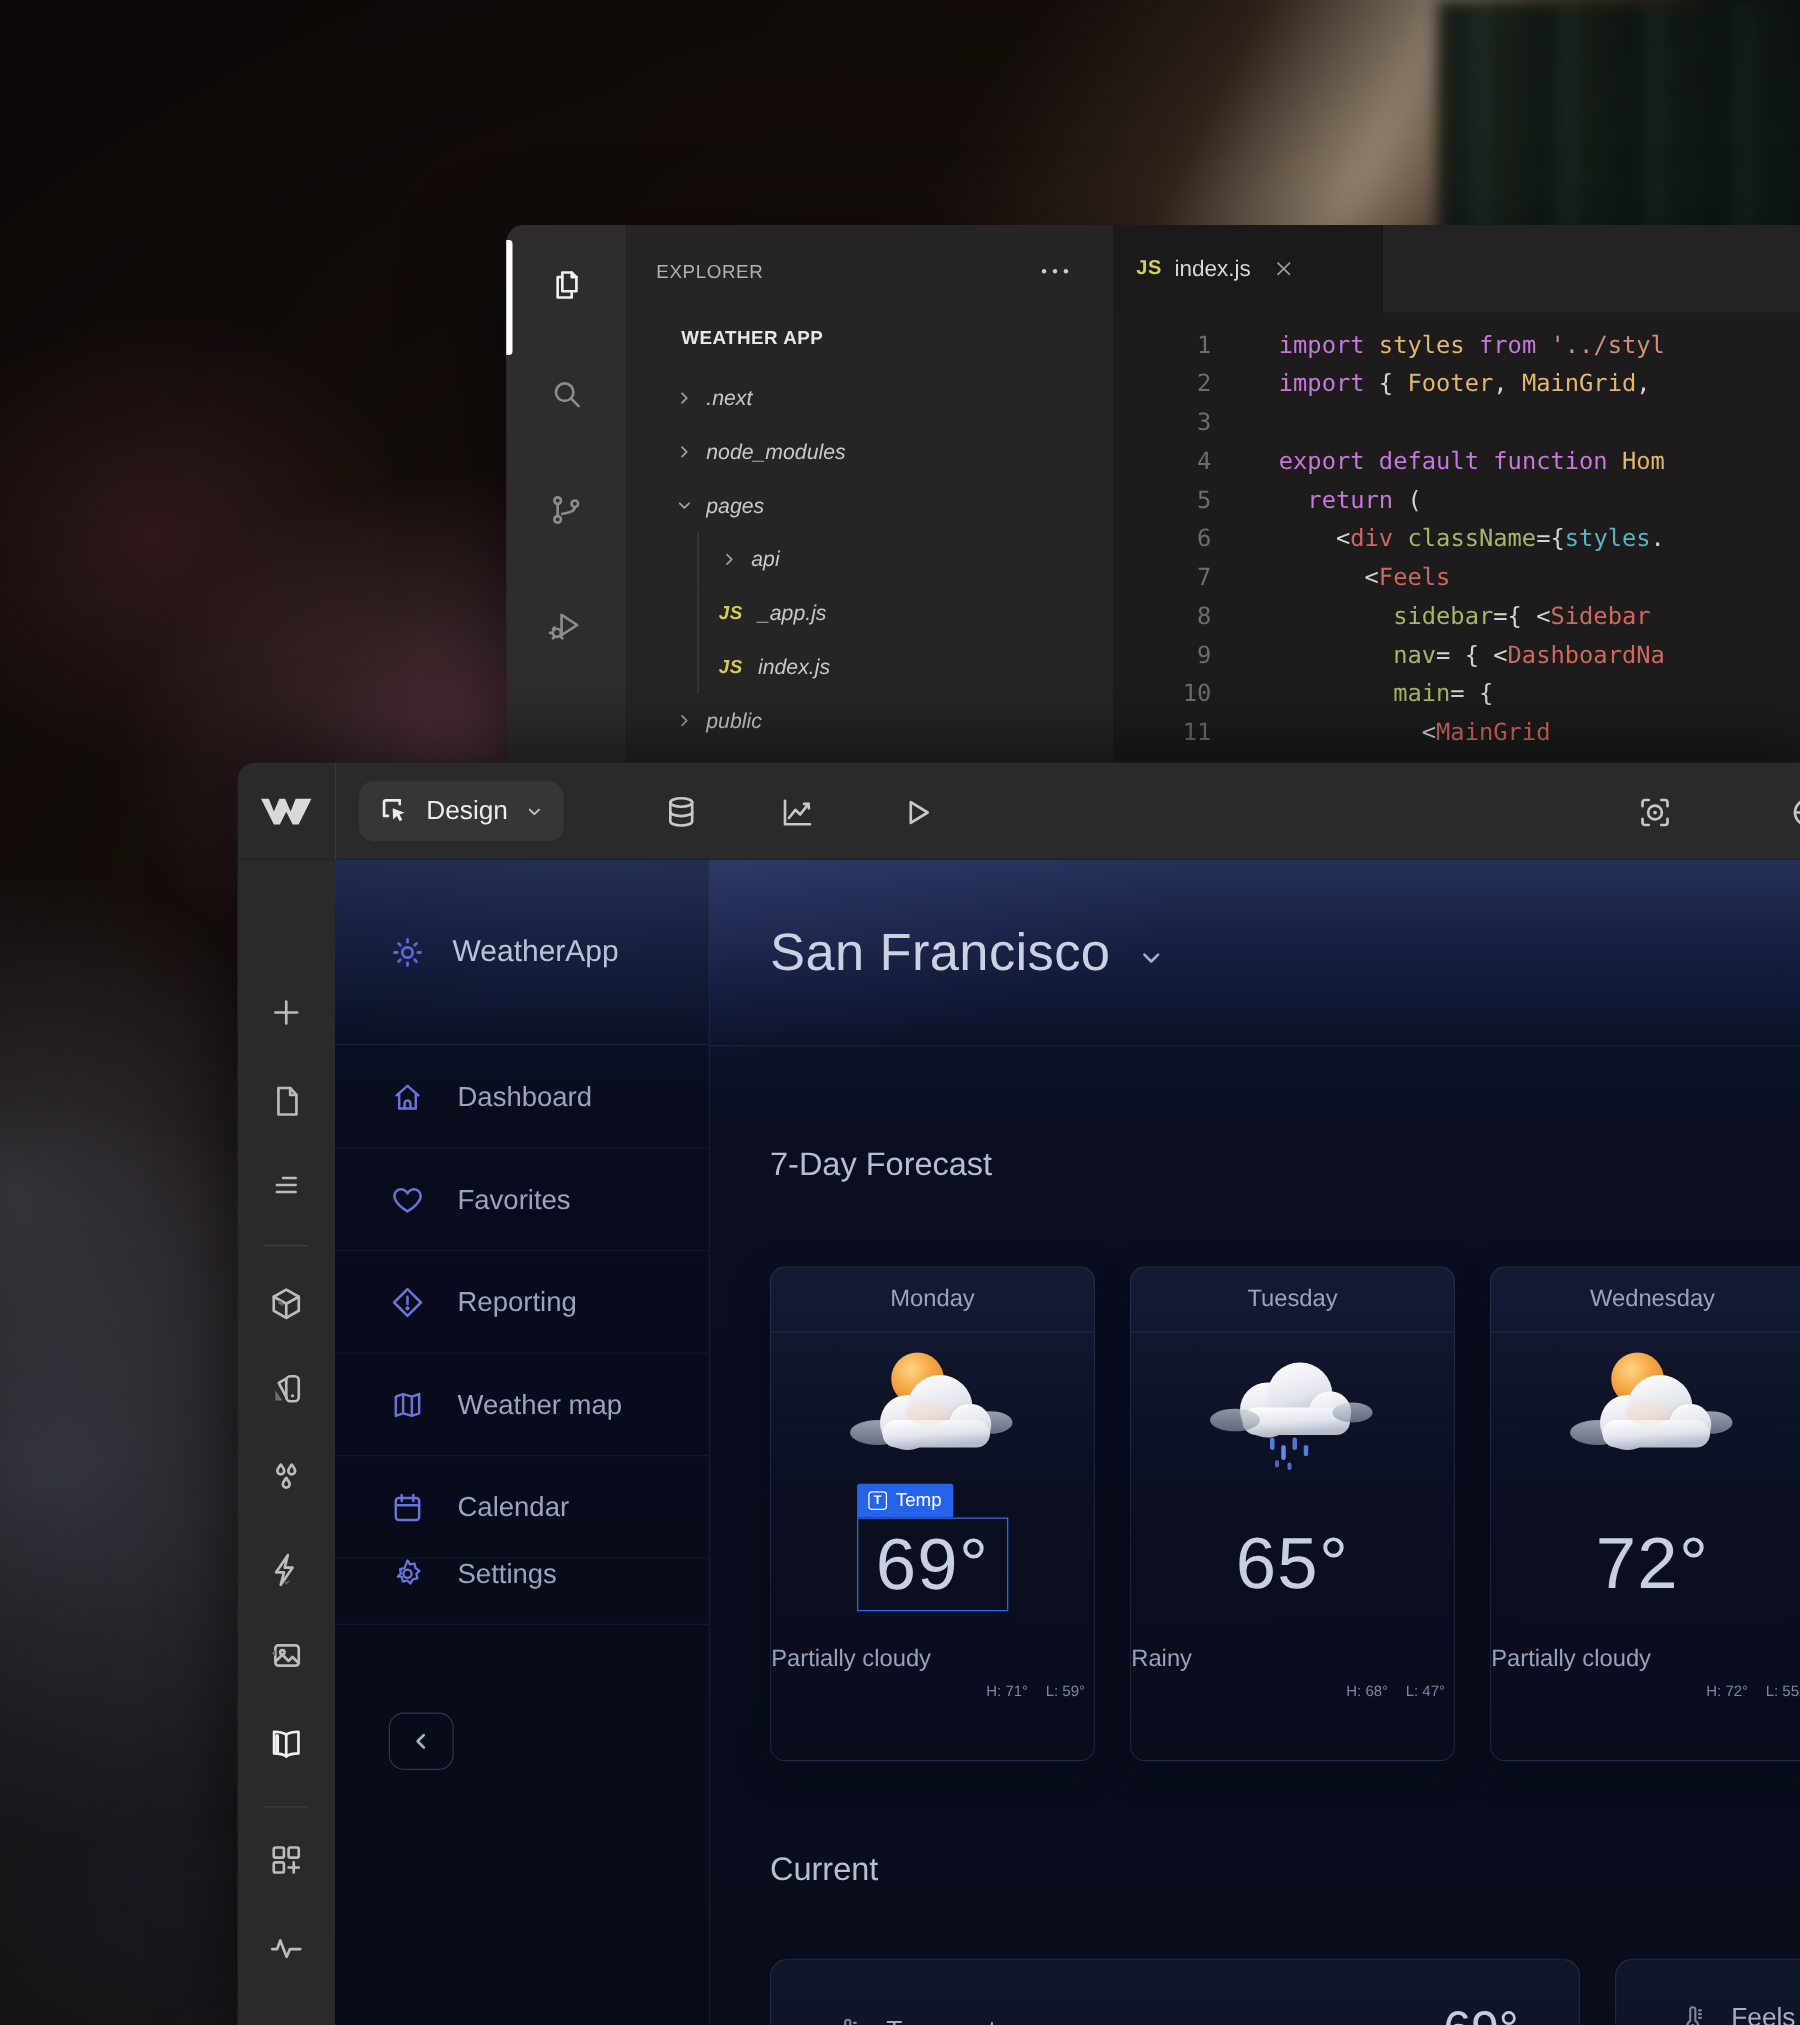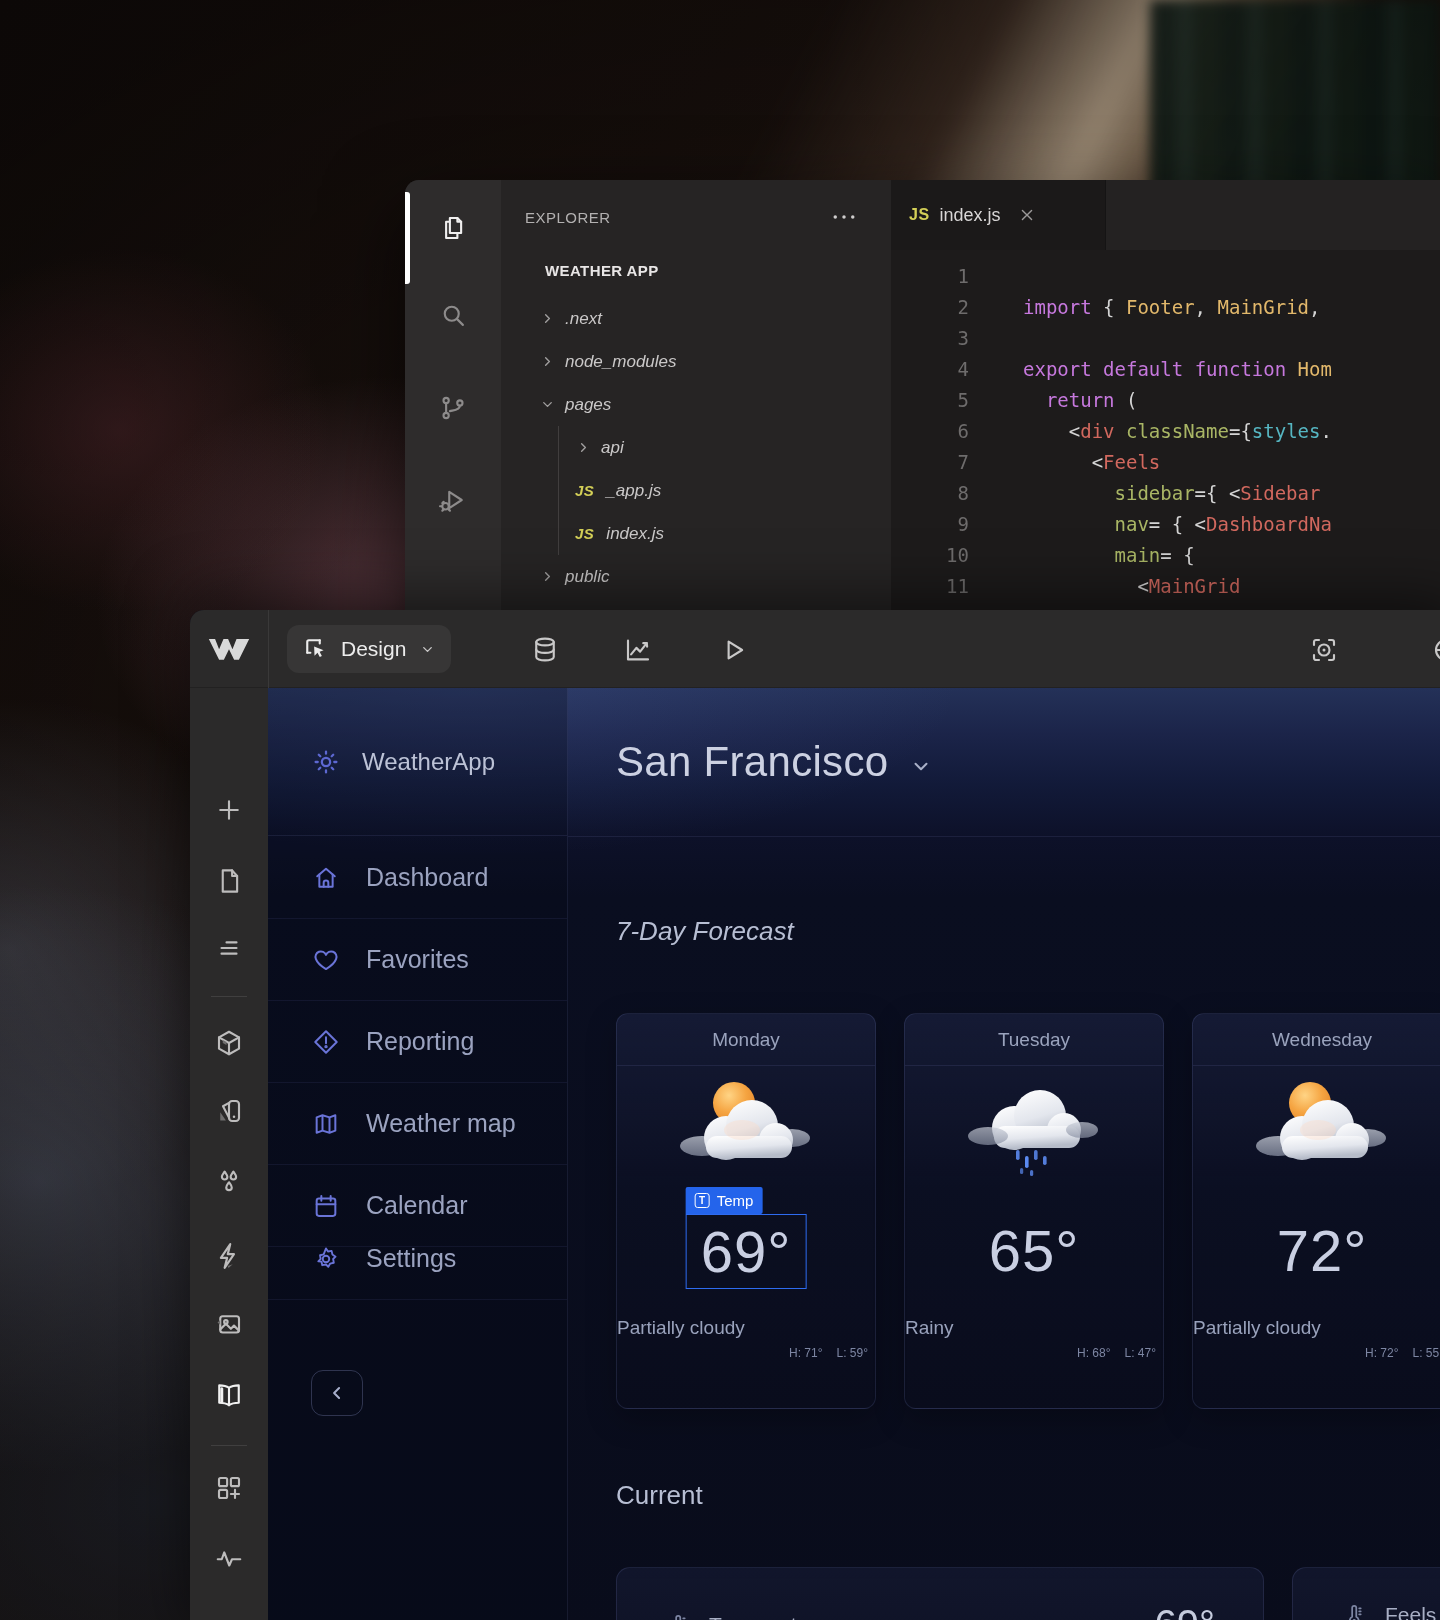--- a/index.html
+++ b/index.html
@@ -84,31 +84,31 @@
     linear-gradient(180deg, #243158 0px, #1b2449 46px, #121a39 96px, #0d1129 148px, #0a0e20 210px, #090c1b 100%); }
   #w-sidebar { left:0; top:0; bottom:0; width:300px; background:rgba(4,6,18,.25);
     border-right:1px solid rgba(130,140,200,.13); }
   #w-brand { left:0; top:0; right:0; height:148px; display:flex; align-items:center; padding-left:42px;
     border-bottom:1px solid rgba(130,140,200,.13); }
   #w-brand .icon { color:#5d68d2; margin-right:20px; }
   #brand-label { color:#bcc2d6; font-size:24px; }
   .nav-item { position:absolute; left:0; right:0; height:82px; display:flex; align-items:center;
     padding-left:44px; border-bottom:1px solid rgba(120,130,210,.10); }
   .nav-item .icon { color:#6a74d8; margin-right:26px; }
-  .nav-label { color:#9ba3c0; font-size:25px; }
+  .nav-label { color:#9ba3c0; font-size:22px; }
   #collapse-btn { left:43px; top:682px; width:52px; height:46px; border:1px solid rgba(150,160,220,.28);
     border-radius:12px; color:#a7aecb; display:flex; align-items:center; justify-content:center; }
 
   #w-main { left:300px; top:0; right:0; bottom:0; }
   #city-row { left:48px; top:50px; display:flex; align-items:center; gap:22px; }
   #city-name { color:#ccd1e2; font-size:42px; letter-spacing:.3px; }
   #city-chev { color:#a9b0c8; margin-top:8px; }
   #main-divider { left:0; top:148px; right:0; height:1px; background:rgba(130,140,200,.13); }
   .section-title { position:absolute; left:48px; color:#b7bed3; font-size:26px; }
-  #forecast-title { top:228px;font-style:italic; }
+  #forecast-title { top:228px; }
   #current-title { top:792px; }
 
   .fcard { position:absolute; top:325px; width:260px; height:396px; border-radius:12px;
     border:1px solid rgba(125,135,200,.17);
     background:linear-gradient(180deg, rgba(40,48,88,.38), rgba(18,22,48,.22) 45%, rgba(10,13,30,.18));
     box-shadow:0 10px 30px rgba(0,0,0,.25); }
   .fcard-head { height:52px; display:flex; align-items:center; justify-content:center;
     border-bottom:1px solid rgba(125,135,200,.14); color:#9aa3bd; font-size:19px; }
   .fcard-icon { position:absolute; left:50%; top:58px; transform:translateX(-50%); }
   .temp-wrap { position:absolute; left:50%; top:200px; transform:translateX(-50%); }
@@ -251,21 +251,21 @@
           <span class="jsbadge">JS</span>
           <span id="tab-label">index.js</span>
           <span id="tab-close" class="icon">
               <svg width="30" height="30" viewBox="0 0 24 24" fill="none" stroke="currentColor" stroke-width="1.7" stroke-linecap="round" stroke-linejoin="round">
                 <path d="M6.5 6.5l11 11M17.5 6.5l-11 11"></path>
               </svg>
             </span>
         </div>
       </div>
       <div id="code" class="abs">
-          <div class="codeline"><span class="gutter">1</span></div>
+          <div class="codeline"><span class="gutter">1</span><span class="codebody"><span class="tok-kw">import</span><span class="tok-pl"> </span><span class="tok-fn">styles</span><span class="tok-pl"> </span><span class="tok-kw">from</span><span class="tok-pl"> </span><span class="tok-str">'../styl</span></span></div>
           <div class="codeline"><span class="gutter">2</span><span class="codebody"><span class="tok-kw">import</span><span class="tok-pl"> { </span><span class="tok-fn">Footer</span><span class="tok-pl">, </span><span class="tok-fn">MainGrid</span><span class="tok-pl">,</span></span></div>
           <div class="codeline"><span class="gutter">3</span><span class="codebody"></span></div>
           <div class="codeline"><span class="gutter">4</span><span class="codebody"><span class="tok-kw">export</span><span class="tok-pl"> </span><span class="tok-kw">default</span><span class="tok-pl"> </span><span class="tok-kw">function</span><span class="tok-pl"> </span><span class="tok-fn">Hom</span></span></div>
           <div class="codeline"><span class="gutter">5</span><span class="codebody"><span class="tok-pl">  </span><span class="tok-kw">return</span><span class="tok-pl"> (</span></span></div>
           <div class="codeline"><span class="gutter">6</span><span class="codebody"><span class="tok-pl">    &lt;</span><span class="tok-tag">div</span><span class="tok-pl"> </span><span class="tok-attr">className</span><span class="tok-pl">={</span><span class="tok-obj">styles</span><span class="tok-pl">.</span></span></div>
           <div class="codeline"><span class="gutter">7</span><span class="codebody"><span class="tok-pl">      &lt;</span><span class="tok-tag">Feels</span></span></div>
           <div class="codeline"><span class="gutter">8</span><span class="codebody"><span class="tok-pl">        </span><span class="tok-attr">sidebar</span><span class="tok-pl">={ &lt;</span><span class="tok-tag">Sidebar</span></span></div>
           <div class="codeline"><span class="gutter">9</span><span class="codebody"><span class="tok-pl">        </span><span class="tok-attr">nav</span><span class="tok-pl">= { &lt;</span><span class="tok-tag">DashboardNa</span></span></div>
           <div class="codeline"><span class="gutter">10</span><span class="codebody"><span class="tok-pl">        </span><span class="tok-attr">main</span><span class="tok-pl">= {</span></span></div>
           <div class="codeline"><span class="gutter">11</span><span class="codebody"><span class="tok-pl">          &lt;</span><span class="tok-tag">MainGrid</span></span></div>

